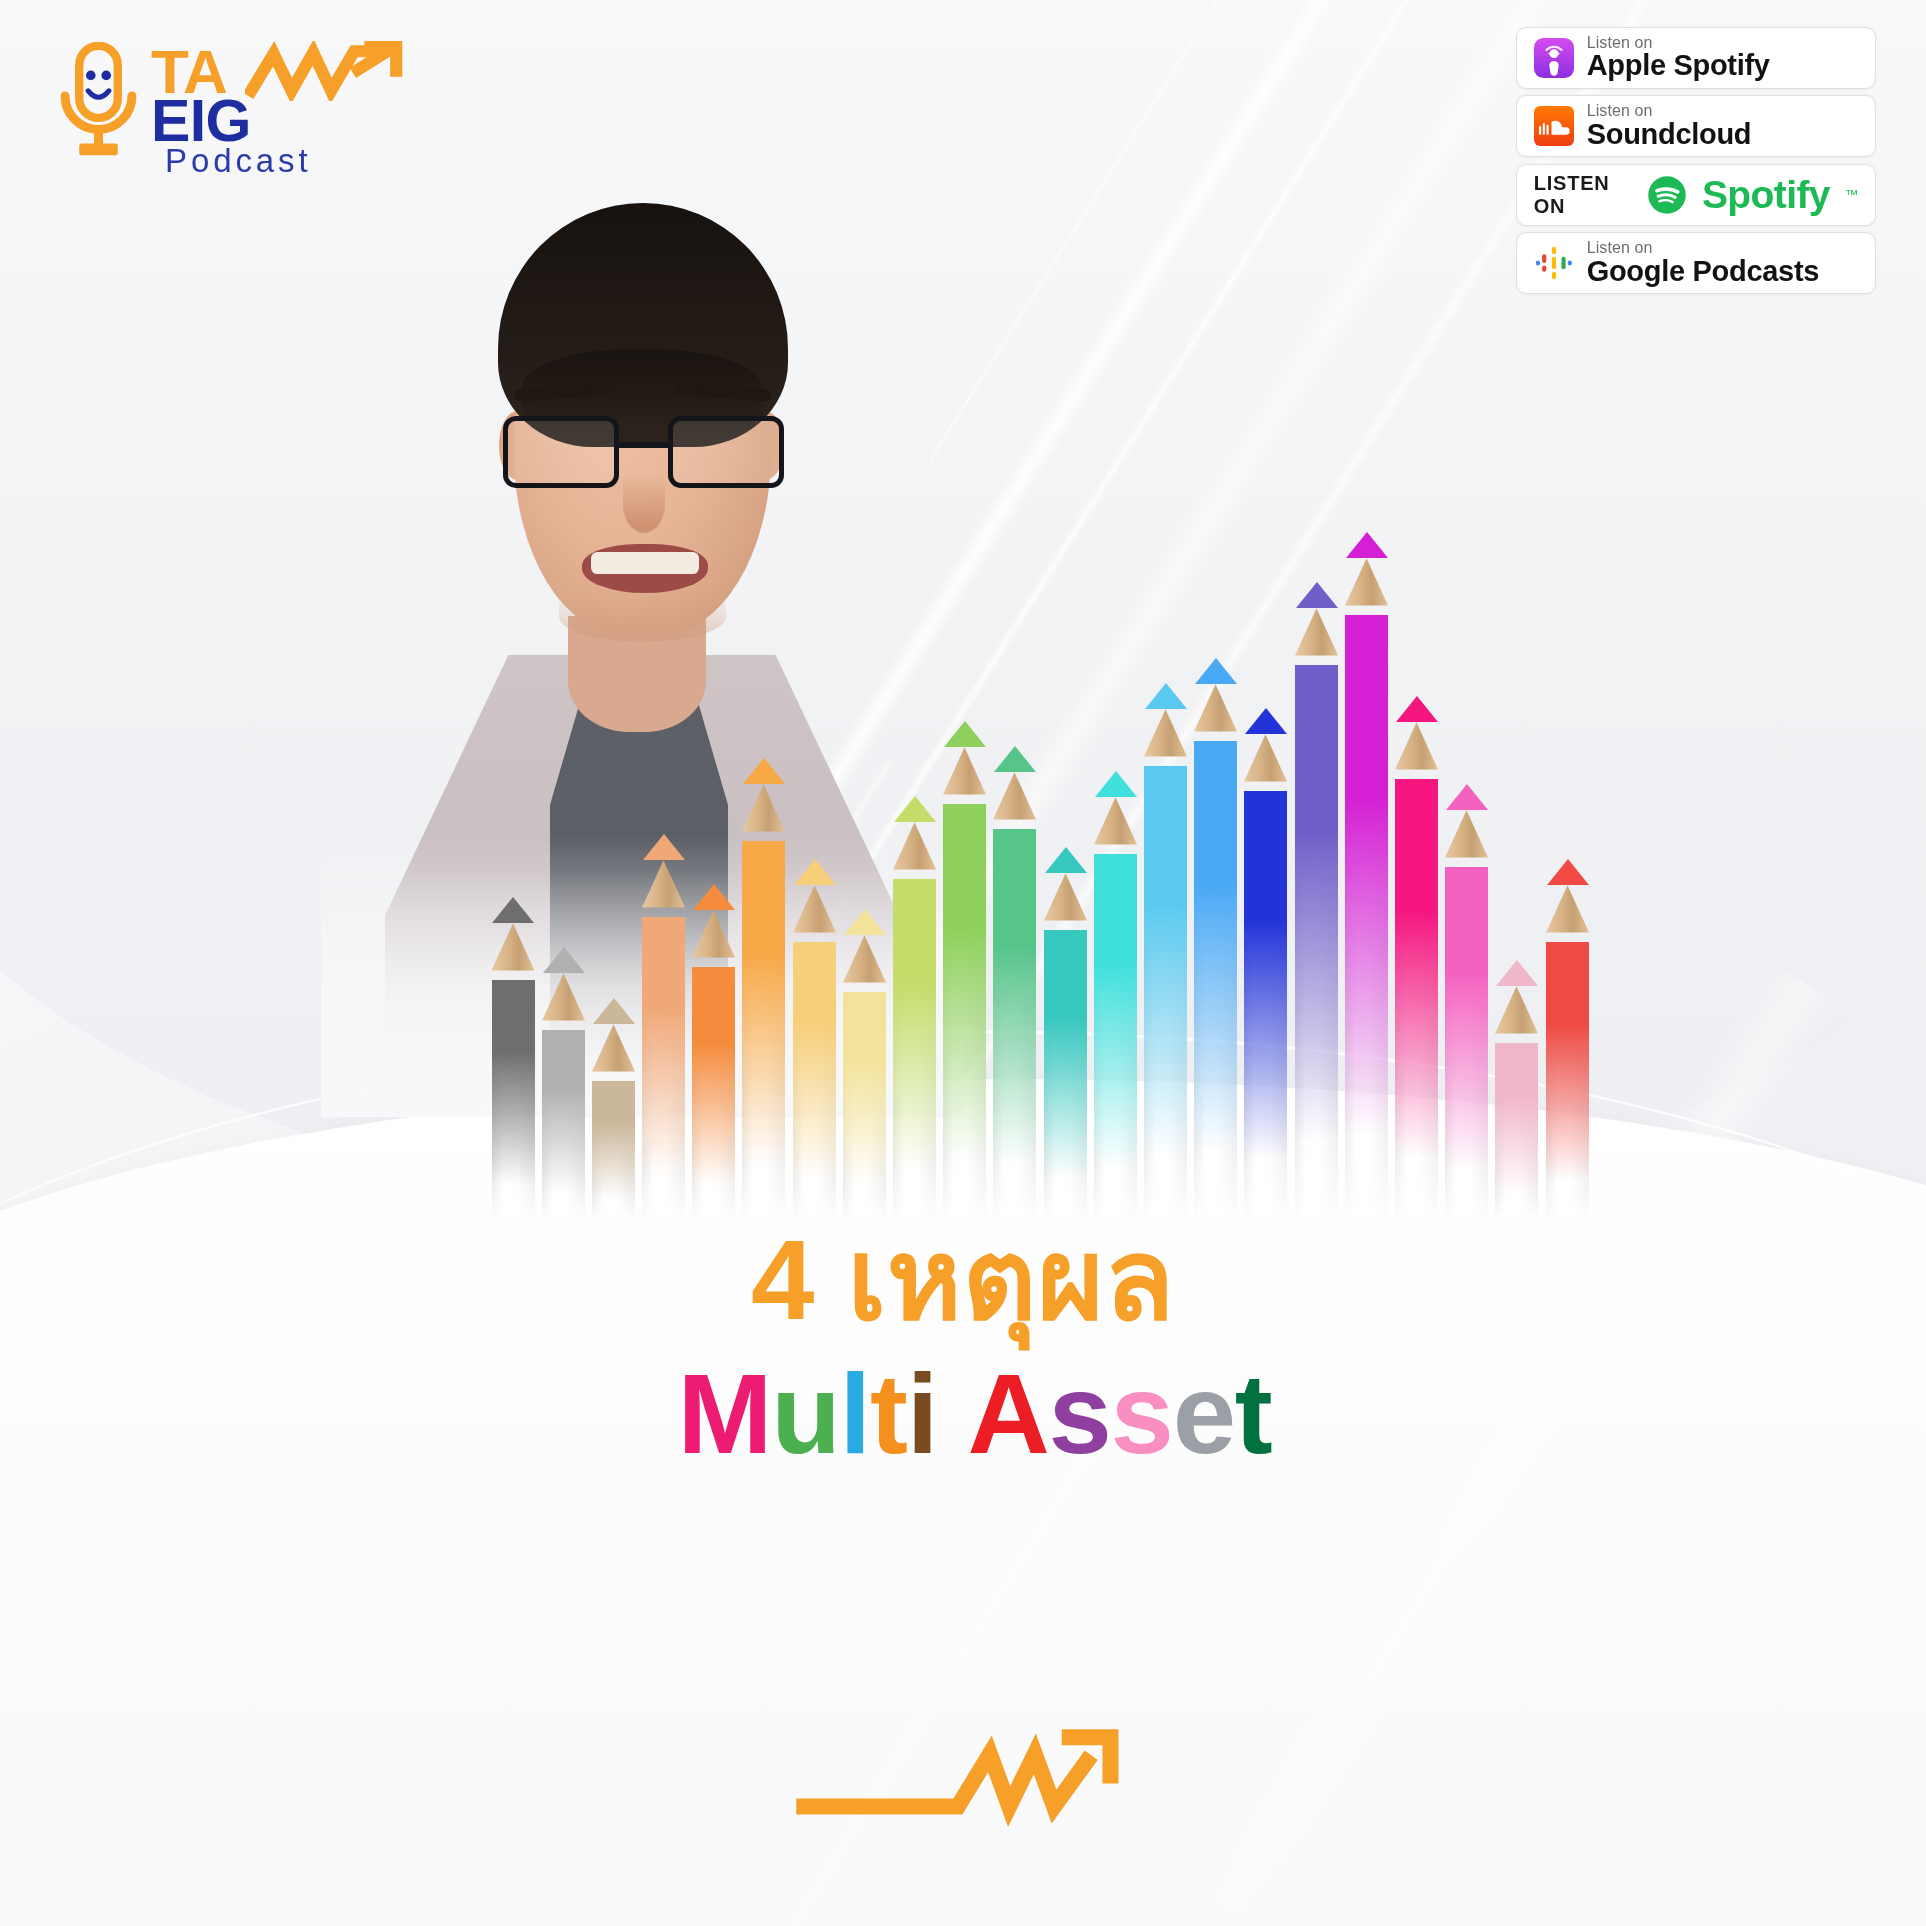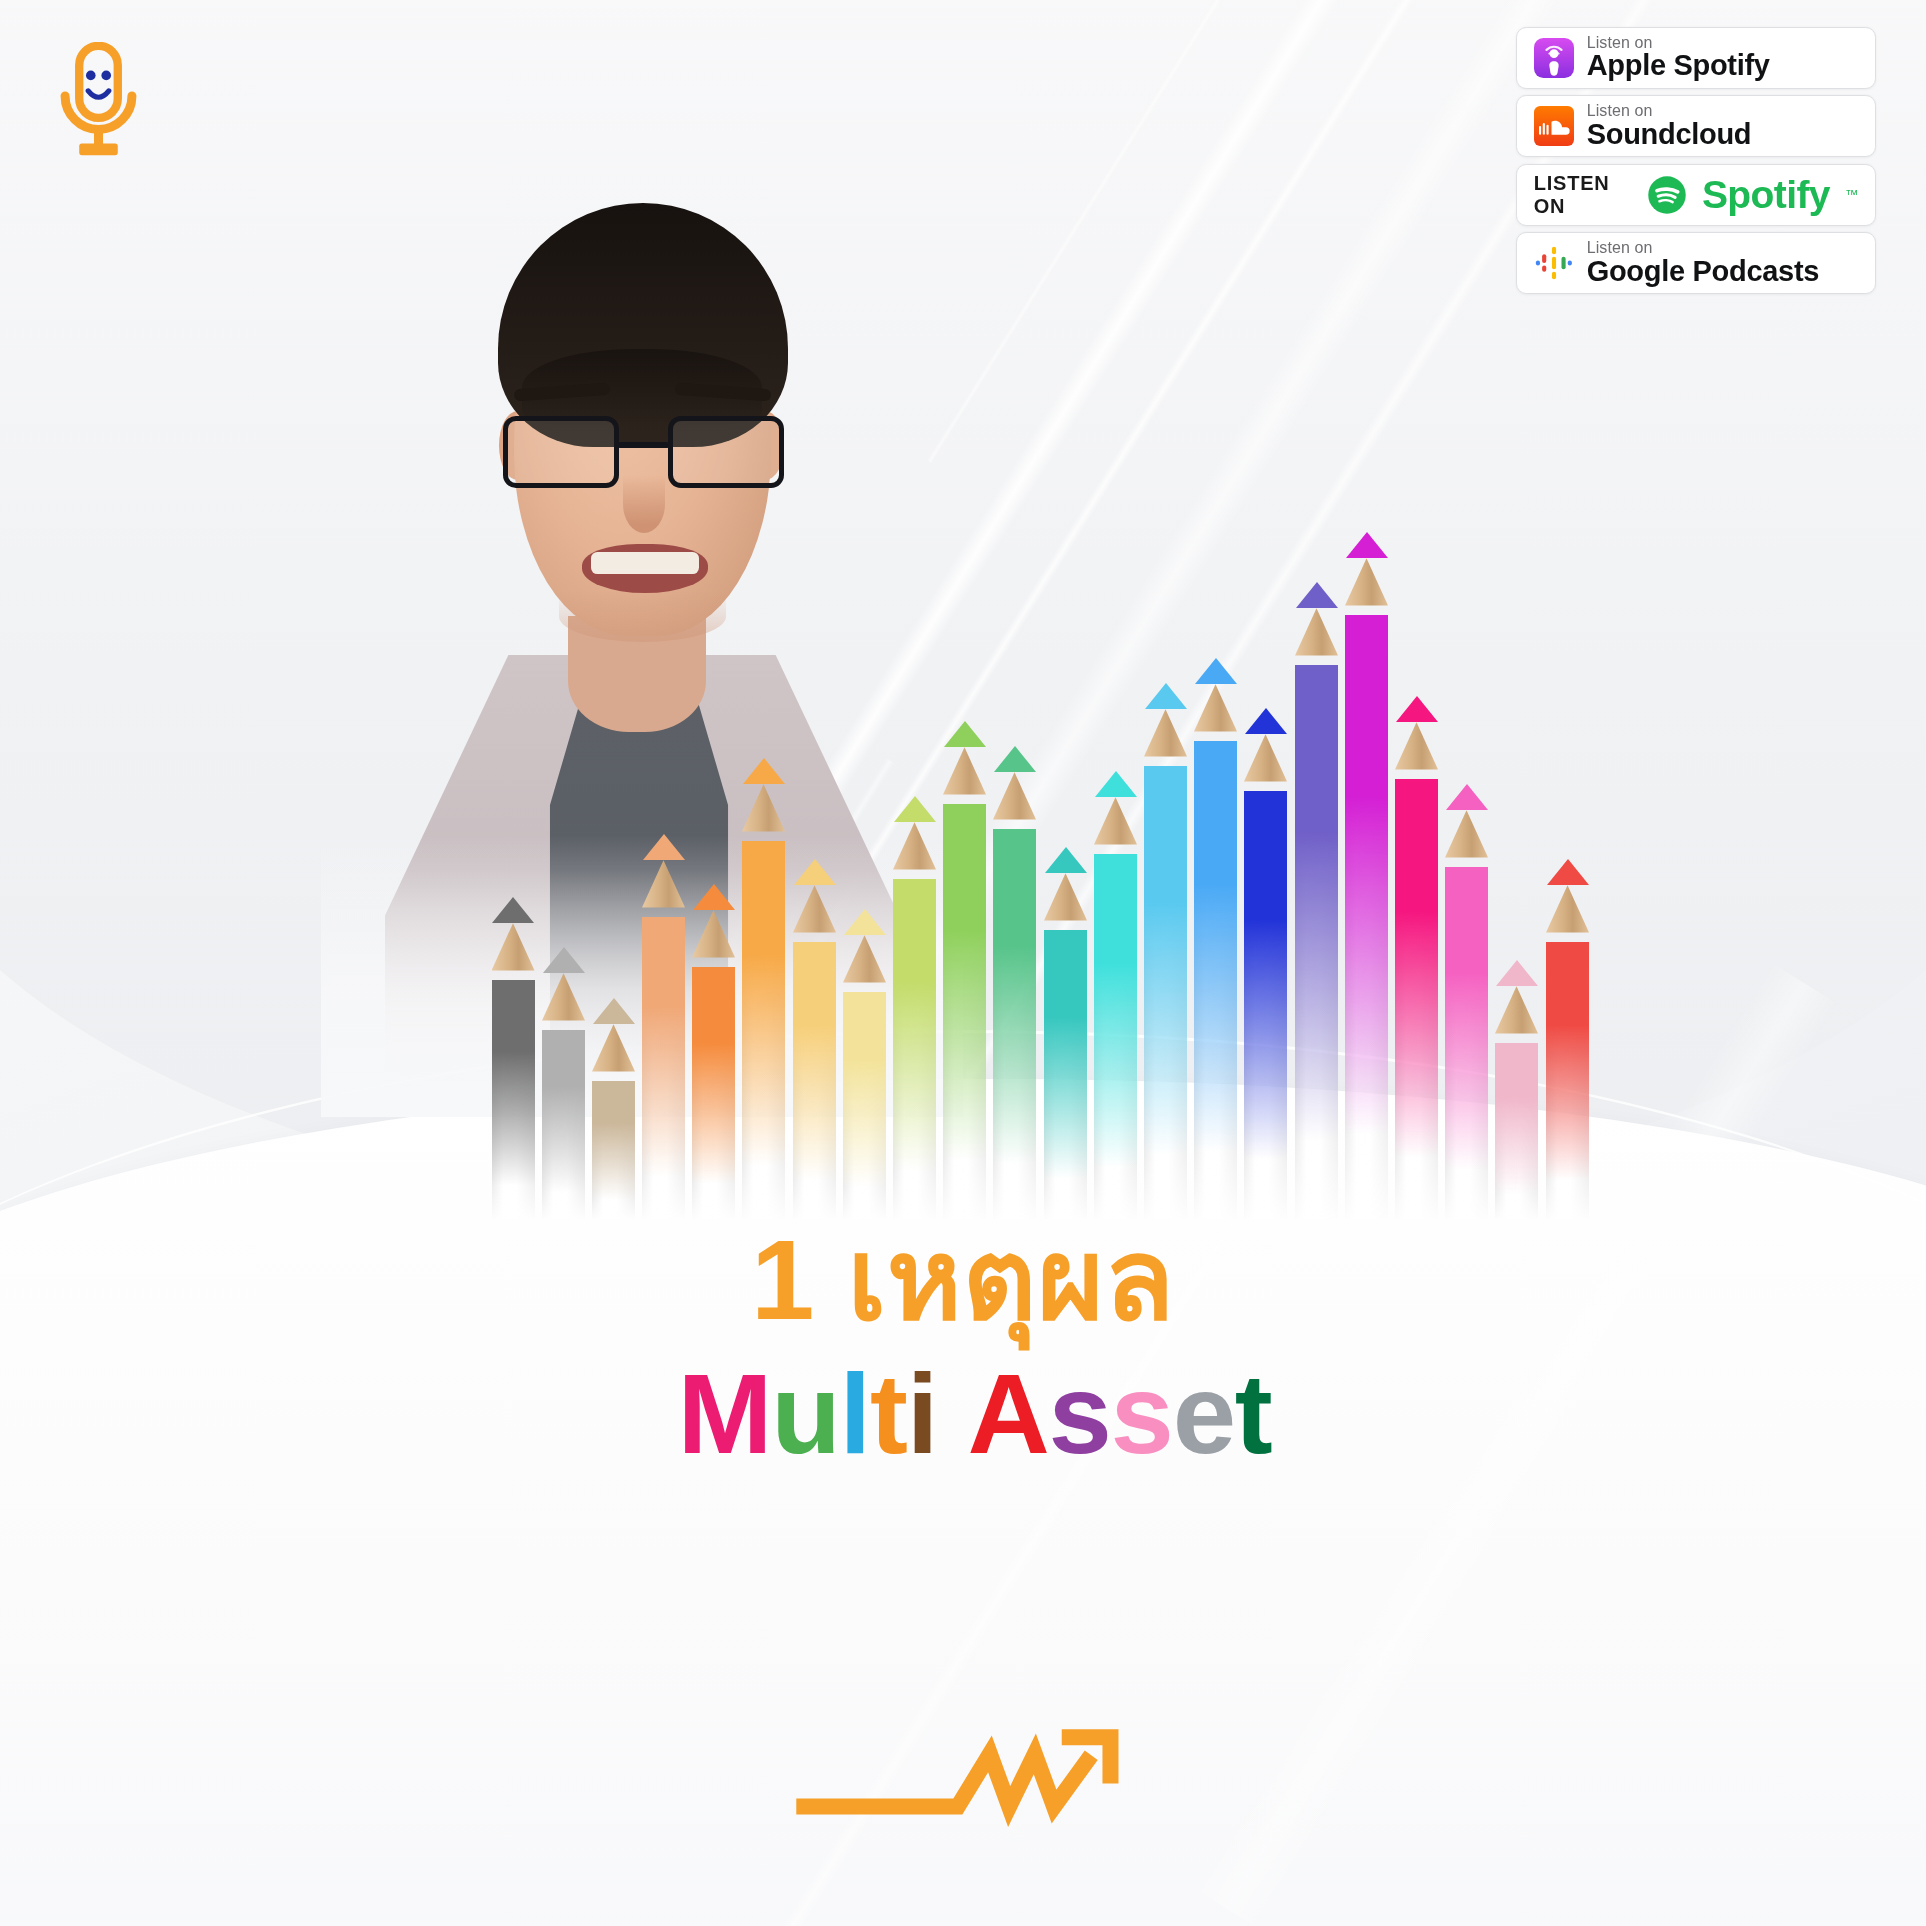--- a/index.html
+++ b/index.html
@@ -438,20 +438,30 @@
     <svg class="logo-mic" viewBox="0 0 132 182">
       <rect x="36" y="6" width="60" height="112" rx="30" fill="none" stroke="#f6a02a" stroke-width="13"></rect>
       <circle cx="54" cy="52" r="7.5" fill="#1e2ea0"></circle>
       <circle cx="78" cy="52" r="7.5" fill="#1e2ea0"></circle>
       <path d="M50 76 q16 20 32 0" fill="none" stroke="#1e2ea0" stroke-width="8" stroke-linecap="round"></path>
       <path d="M14 84 a52 52 0 0 0 104 0" fill="none" stroke="#f6a02a" stroke-width="14" stroke-linecap="round"></path>
       <rect x="59" y="132" width="14" height="28" fill="#f6a02a"></rect>
       <rect x="36" y="158" width="60" height="18" rx="4" fill="#f6a02a"></rect>
     </svg>
 
+    <div class="logo-words">
+      <div class="logo-ta">TA</div>
+      <svg class="logo-zig" viewBox="0 0 252 94">
+        <path d="M4 86 L44 20 L72 78 L106 18 L134 78 L170 16 L214 16" fill="none" stroke="#f6a02a" stroke-width="19" stroke-linejoin="miter" stroke-linecap="butt"></path>
+        <path d="M186 6 L236 6 L236 56" fill="none" stroke="#f6a02a" stroke-width="19"></path>
+        <path d="M168 50 L238 6" fill="none" stroke="#f6a02a" stroke-width="19"></path>
+      </svg>
+      <div class="logo-eig">EIG</div>
+      <div class="logo-pod">Podcast</div>
+    </div>
   </div>
 
   <div id="badges">
 
     <a class="badge">
       <svg class="badge-ico" viewBox="0 0 64 64">
         <defs>
             <linearGradient id="agp" x1="0" y1="0" x2="0" y2="1">
           <stop offset="0" stop-color="#d74bf0"></stop>
               <stop offset="1" stop-color="#8b2fe0"></stop>
@@ -513,21 +523,21 @@
         <rect x="28.7" y="46" width="6.6" height="12" rx="3.3" fill="#fbbc04"></rect>
       </svg>
       <span class="badge-txt">
         <span class="badge-small">Listen on</span>
         <span class="badge-big">Google Podcasts</span>
       </span>
     </a>
   </div>
 
   <div id="headline">
-    <div class="hl-line1">1 เหตุผล</div>
+    <div class="hl-line1">4 เหตุผล</div>
     <div class="hl-line3">
       <span class="hl-multi" id="multiAsset"><span style="color: rgb(236, 28, 114);">M</span><span style="color: rgb(76, 175, 80);">u</span><span style="color: rgb(41, 170, 225);">l</span><span style="color: rgb(245, 144, 30);">t</span><span style="color: rgb(122, 74, 33);">i</span><span style="color: rgb(0, 0, 0);">&nbsp;</span><span style="color: rgb(236, 29, 36);">A</span><span style="color: rgb(142, 63, 160);">s</span><span style="color: rgb(249, 143, 192);">s</span><span style="color: rgb(154, 160, 166);">e</span><span style="color: rgb(0, 113, 63);">t</span></span>
     </div>
   </div>
 
   <svg id="footer-arrow" viewBox="0 0 540 170">
     <path d="M10 124 L262 124 L312 42 L342 124 L382 42 L412 124 L470 44" fill="none" stroke="#f6a02a" stroke-width="25" stroke-linejoin="miter"></path>
     <path d="M424 16 L500 16 L500 88" fill="none" stroke="#f6a02a" stroke-width="25"></path>
   </svg>
 

